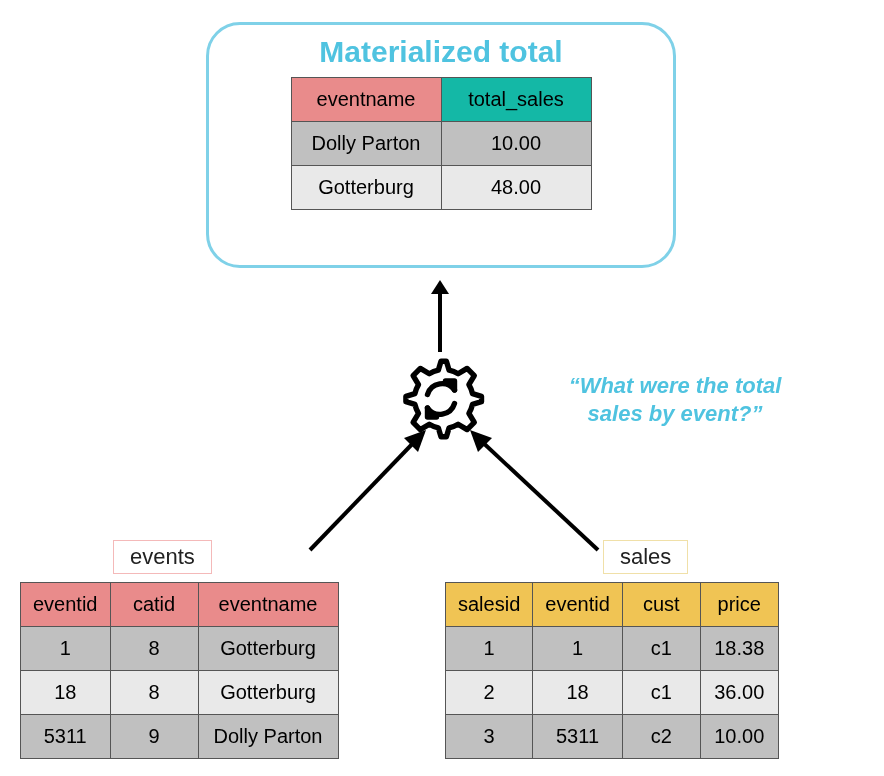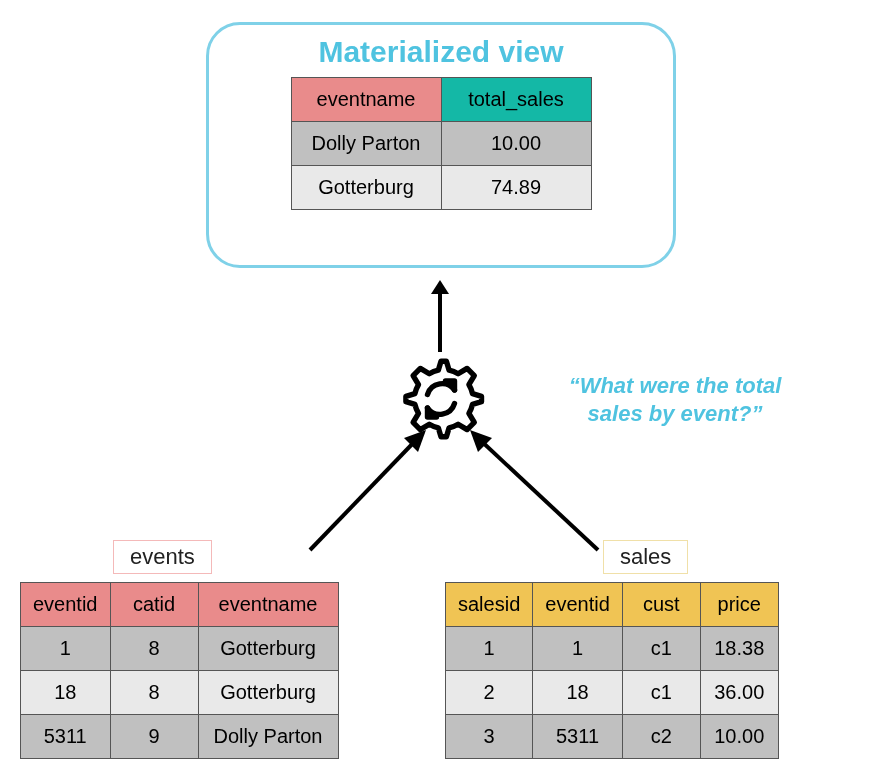--- a/index.html
+++ b/index.html
@@ -91,36 +91,36 @@
     font-size: 22px;
     line-height: 1.25;
     text-align: center;
   }
   svg.arrow { position: absolute; overflow: visible; }
 </style>
 </head>
 <body>
 
 <div class="mv-box">
-  <div class="mv-title">Materialized view</div>
+  <div class="mv-title">Materialized total</div>
   <table class="mv-table">
     <thead>
       <tr>
         <th style="min-width:150px">eventname</th>
         <th style="min-width:150px">total_sales</th>
       </tr>
     </thead>
     <tbody>
       <tr>
         <td>Dolly Parton</td>
         <td>10.00</td>
       </tr>
       <tr>
         <td>Gotterburg</td>
-        <td>74.89</td>
+        <td>48.00</td>
       </tr>
     </tbody>
   </table>
 </div>
 
 <div class="question">“What were the total sales by event?”</div>
 
 <div class="gear">
   <svg viewBox="0 0 100 100" width="90" height="90">
     <g fill="none" stroke="#000" stroke-width="6" stroke-linecap="round" stroke-linejoin="round">

